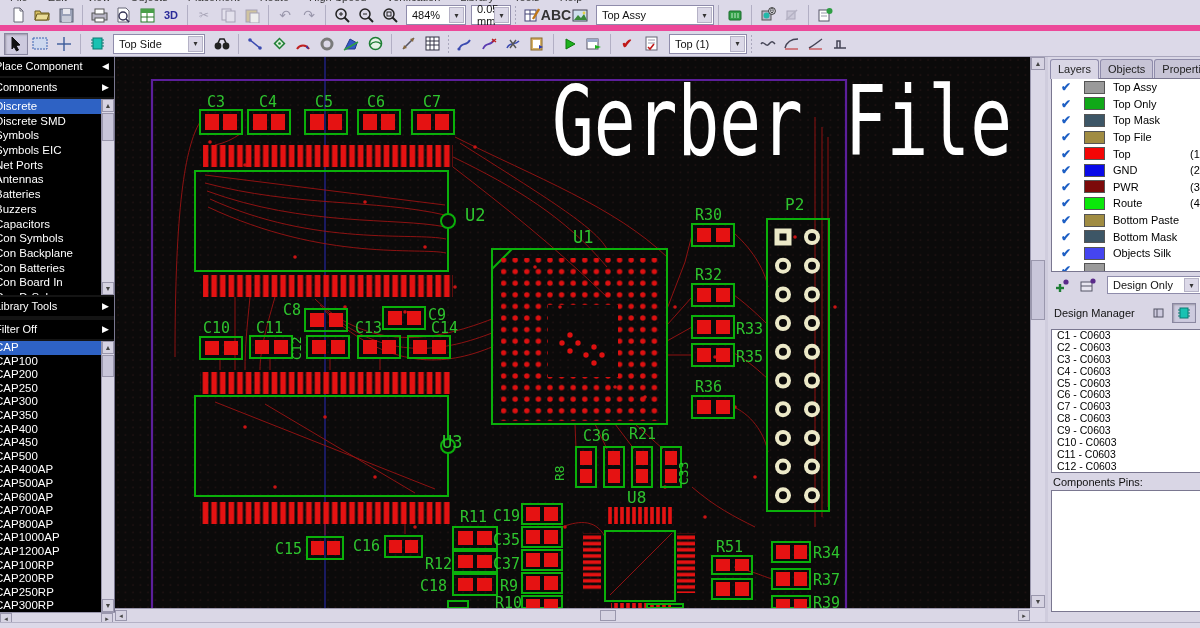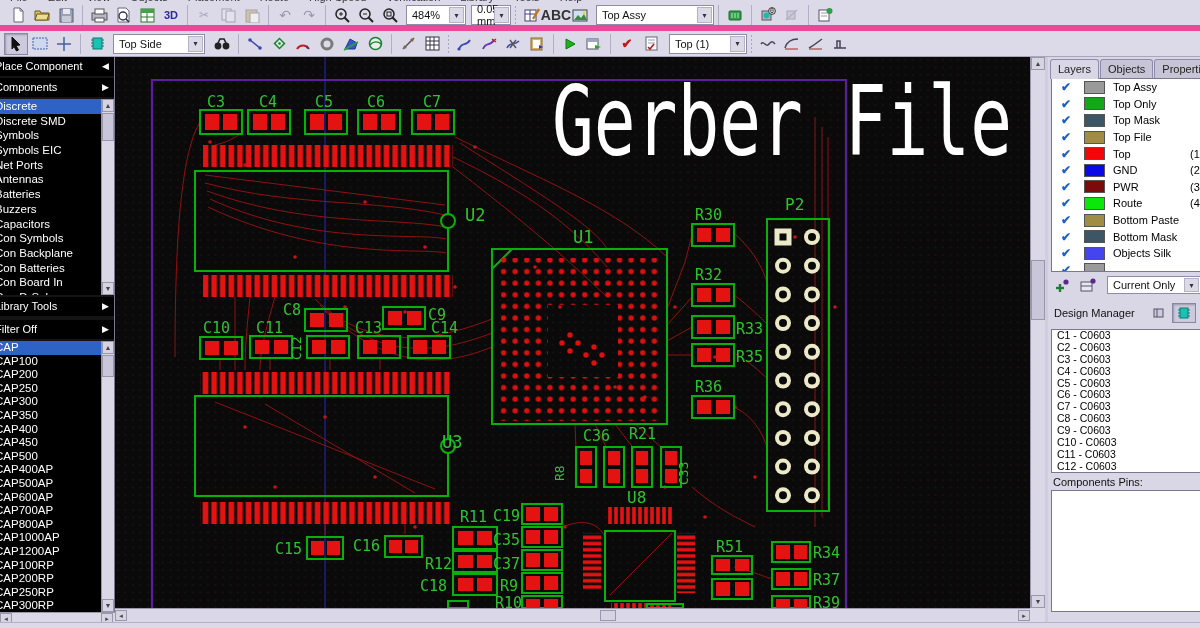--- a/index.html
+++ b/index.html
@@ -1027,21 +1027,21 @@
         </svg>
       </div>
     <div class="minibtn" style="left:26px;width:22px">
         <svg class="icon" width="16" height="14">
           <rect x="1" y="4" width="11" height="9" fill="#e8e6f0" stroke="#556"></rect>
           <line x1="1" y1="8" x2="12" y2="8" stroke="#556"></line>
           <circle cx="13" cy="3" r="2.6" fill="#5a2a8a"></circle>
         </svg>
       </div>
     <div class="combo" style="position:absolute;left:56px;top:0;width:94px;height:18px">
-        <span>Current Only</span>
+        <span>Design Only</span>
         <div class="dd">▾</div>
       </div>
   </div>
 
   <div id="dmhead">
     <span>Design Manager</span>
     <div class="minibtn" style="left:96px;width:18px;top:-3px">
         <svg class="icon" width="12" height="12">
           <rect x="1" y="2" width="9" height="8" fill="#cdcade" stroke="#556"></rect>
           <line x1="4" y1="2" x2="4" y2="10" stroke="#556"></line>

